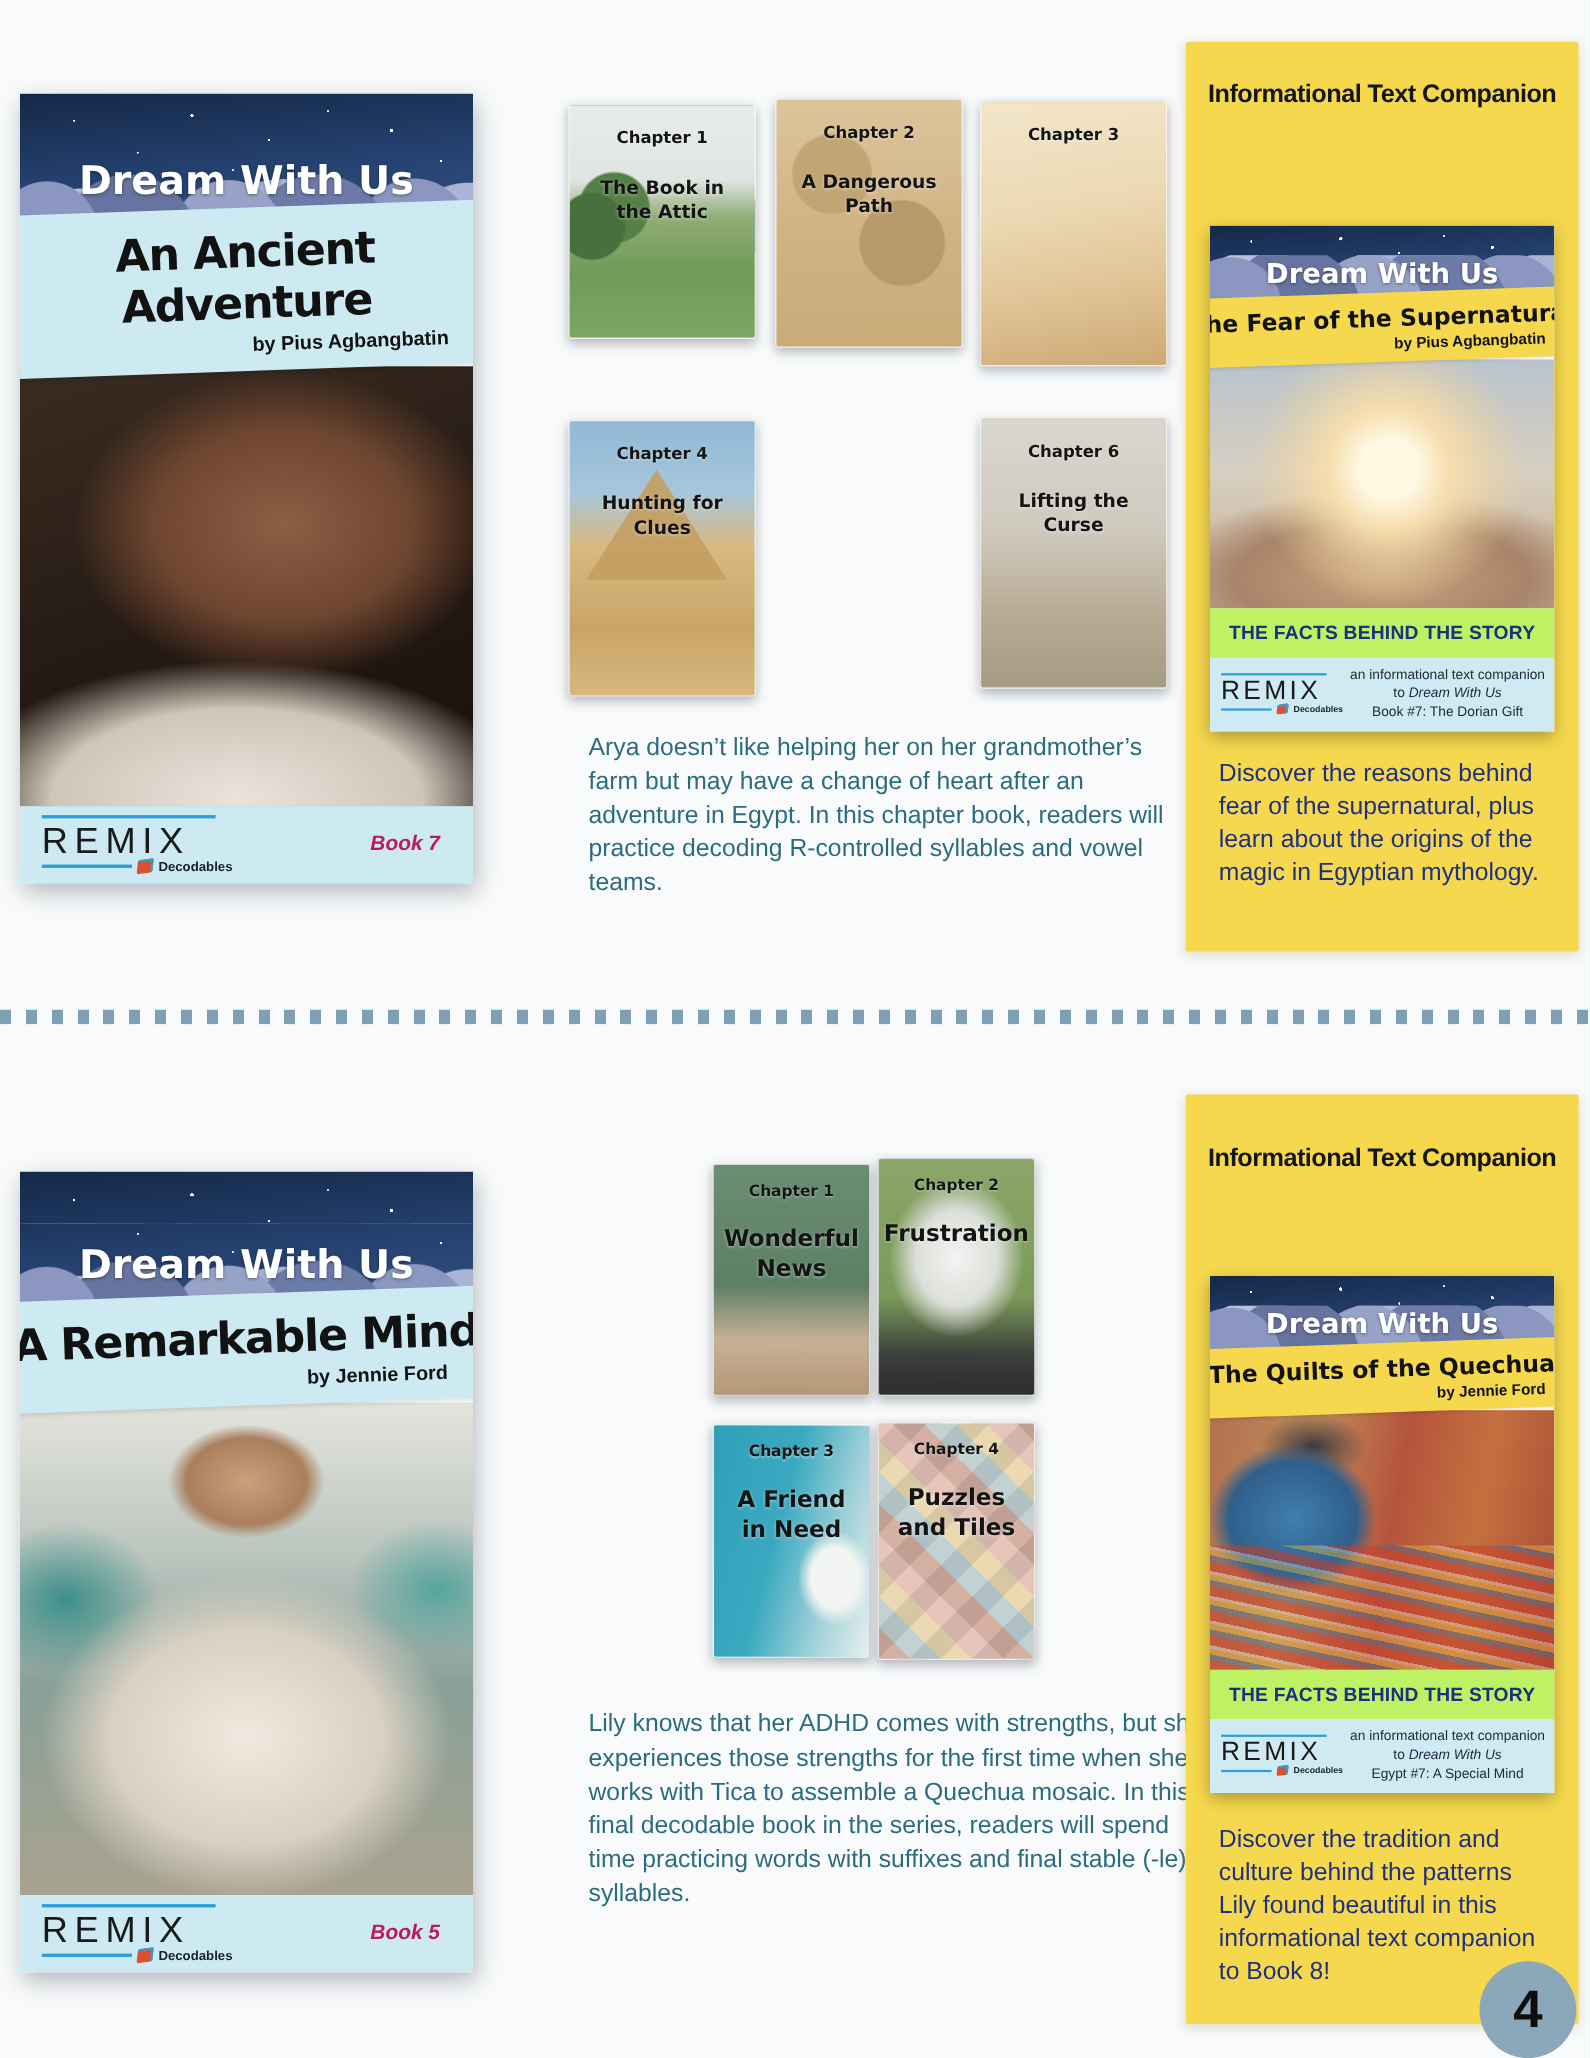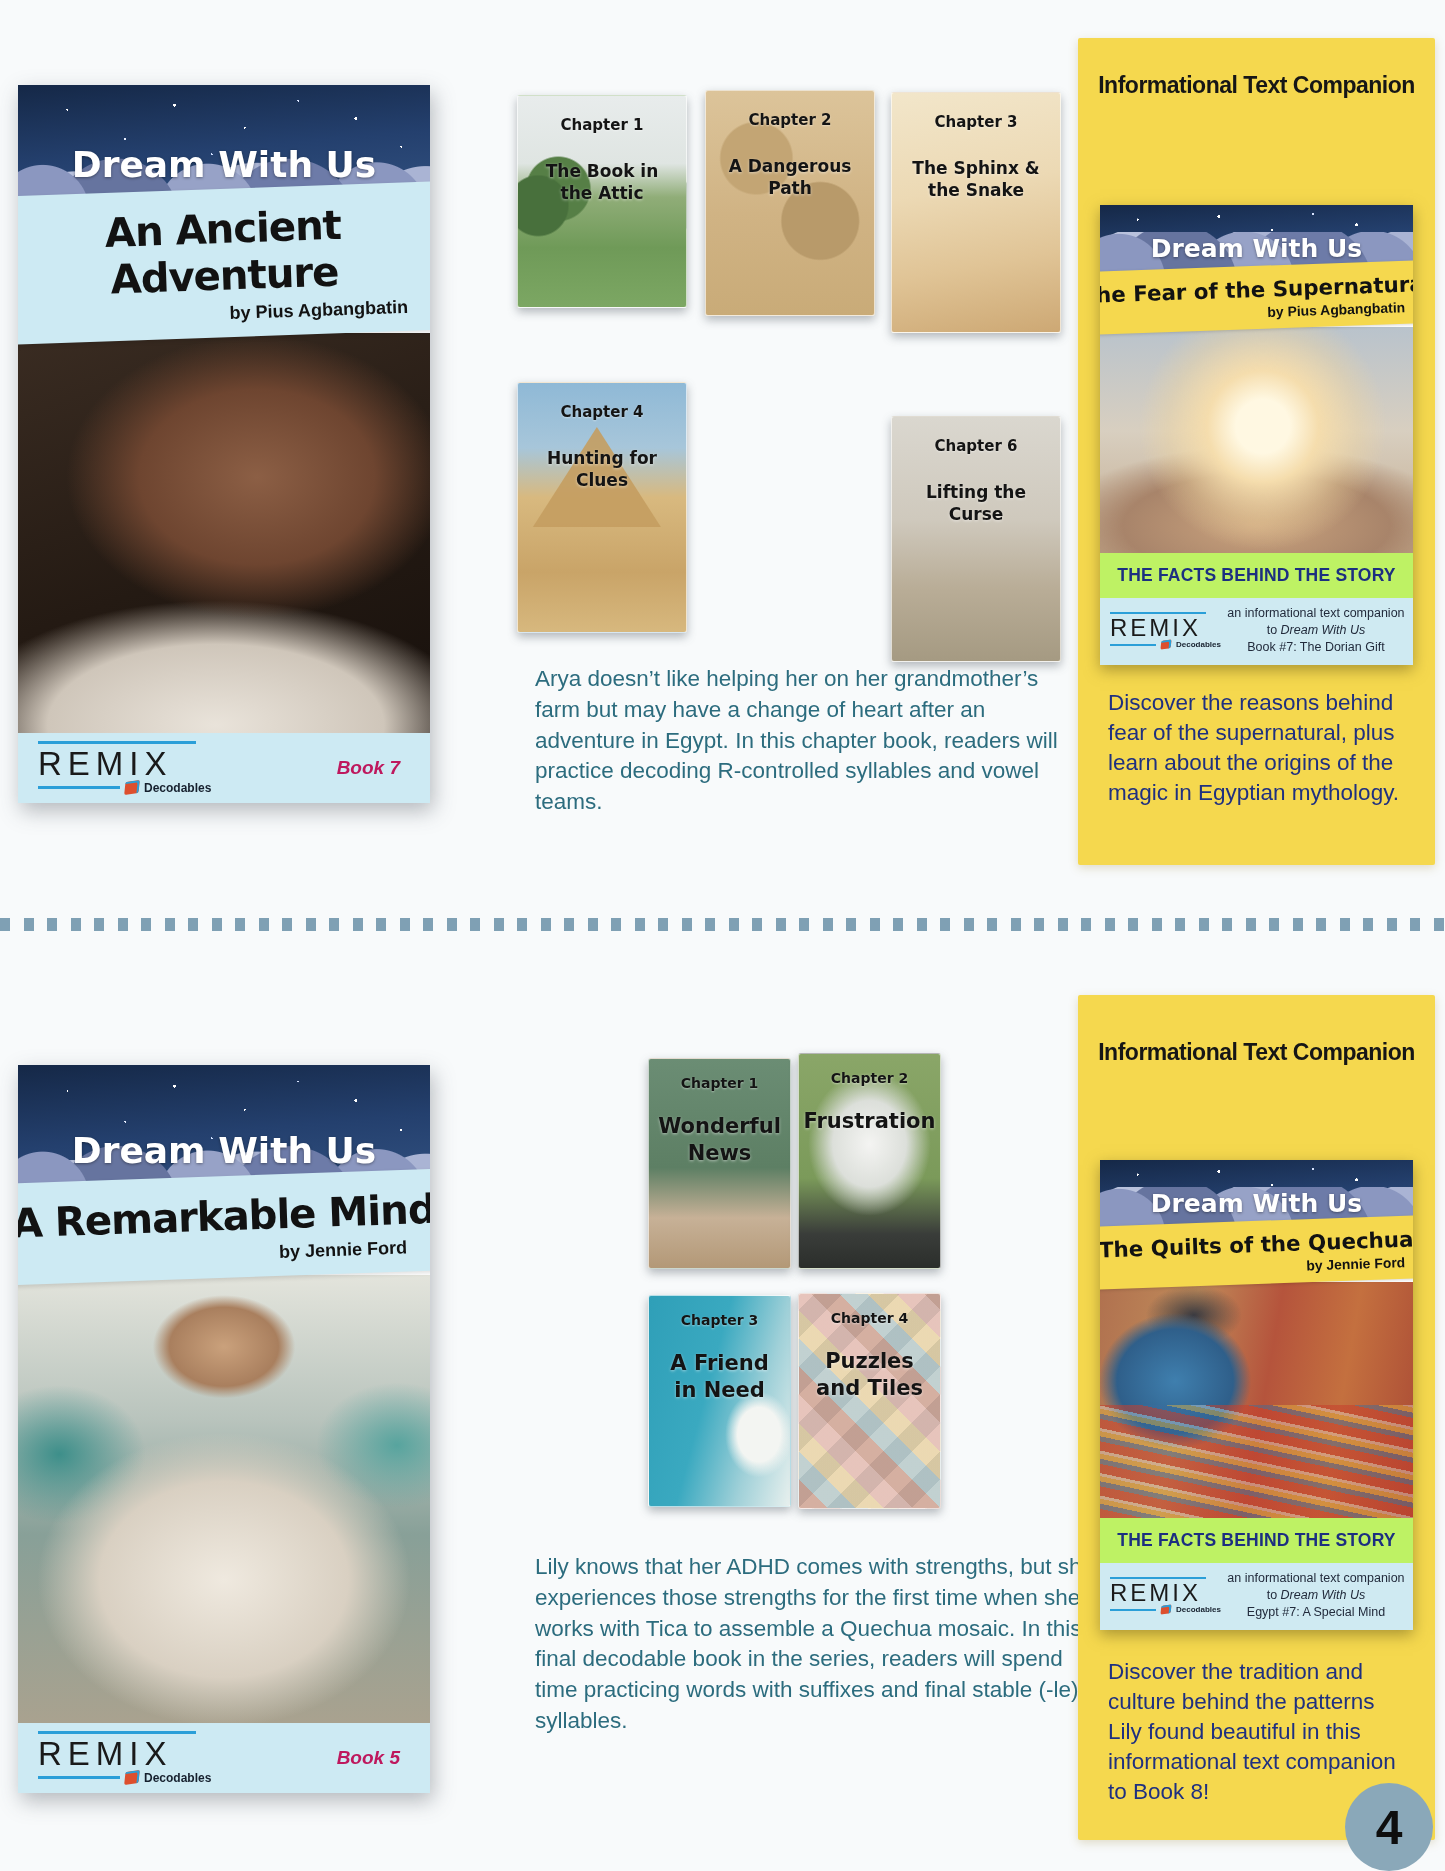--- a/index.html
+++ b/index.html
@@ -113,21 +113,21 @@
       radial-gradient(circle at 68% 58%, #b89a6a 0 22%, transparent 23%),
       linear-gradient(#dcc49a 0%, #d0b384 55%, #c9ab78 100%); }
   .ch-a3 { background:linear-gradient(170deg,#f2e6ca 0%, #ecd9b4 40%, #e0c496 70%, #cdา…a874 100%);
            background:linear-gradient(170deg,#f2e6ca 0%, #ecd9b4 40%, #e0c496 70%, #cda874 100%); }
   .ch-a4 { background:linear-gradient(#8fb9d6 0%, #a7c6da 26%, #d8b97f 46%, #c9a468 76%, #d7b87e 100%); }
   .ch-a4::after { content:""; position:absolute; left:50%; top:44px; transform:translateX(-54%); z-index:0;
       border-left:64px solid transparent; border-right:64px solid transparent; border-bottom:100px solid rgba(196,157,96,.9); }
   .ch-a5 { background:
       radial-gradient(circle at 72% 22%, #f7e3b2 0 24px, transparent 25px),
       linear-gradient(#d96a4e 0%, #e68a5c 30%, #f2c56e 62%, #e8a050 100%); }
-  .ch-a6 { background:linear-gradient(#dad7cf 0%, #cfc9bd 42%, #b9ad97 70%, #a59a82 100%);margin-top:36px; }
+  .ch-a6 { background:linear-gradient(#dad7cf 0%, #cfc9bd 42%, #b9ad97 70%, #a59a82 100%); }
 
   .ch-b1 { background:linear-gradient(#6b8d74 0%, #5d7f64 52%, #c7b197 76%, #b39877 100%); }
   .ch-b2 { background:
       radial-gradient(ellipse 62% 48% at 50% 42%, #f4f4f2 0%, #dcdfda 42%, transparent 70%),
       linear-gradient(#8aa668 0%, #7b9a5a 58%, #3a3d3a 84%, #2b2e2b 100%); }
   .ch-b3 { background:
       radial-gradient(ellipse 40% 34% at 78% 66%, #f3f5f2 0 38%, transparent 60%),
       linear-gradient(105deg,#2f9fb8 0%, #3aa9c0 42%, #9fd0d8 72%, #e8f0ee 100%); }
   .ch-b4 { background-color:#e6d9cc; background-image:
       repeating-linear-gradient(45deg, rgba(186,118,98,.48) 0 20px, rgba(146,188,198,.48) 20px 40px,
@@ -219,21 +219,20 @@
   <div class="thumb ch-a1" id="t1">
     <div class="thumb-label">Chapter 1</div>
     <div class="thumb-title">The Book in the Attic</div>
   </div>
   <div class="thumb ch-a2" id="t2">
     <div class="thumb-label">Chapter 2</div>
     <div class="thumb-title">A Dangerous Path</div>
   </div>
   <div class="thumb ch-a3" id="t3">
     <div class="thumb-label">Chapter 3</div>
-    <div class="thumb-title">The Sphinx &amp; the Snake</div>
   </div>
   <div class="thumb ch-a4" id="t4">
     <div class="thumb-label">Chapter 4</div>
     <div class="thumb-title">Hunting for Clues</div>
   </div>
   <div class="thumb ch-a6" id="t6">
     <div class="thumb-label">Chapter 6</div>
     <div class="thumb-title">Lifting the Curse</div>
   </div>
 

